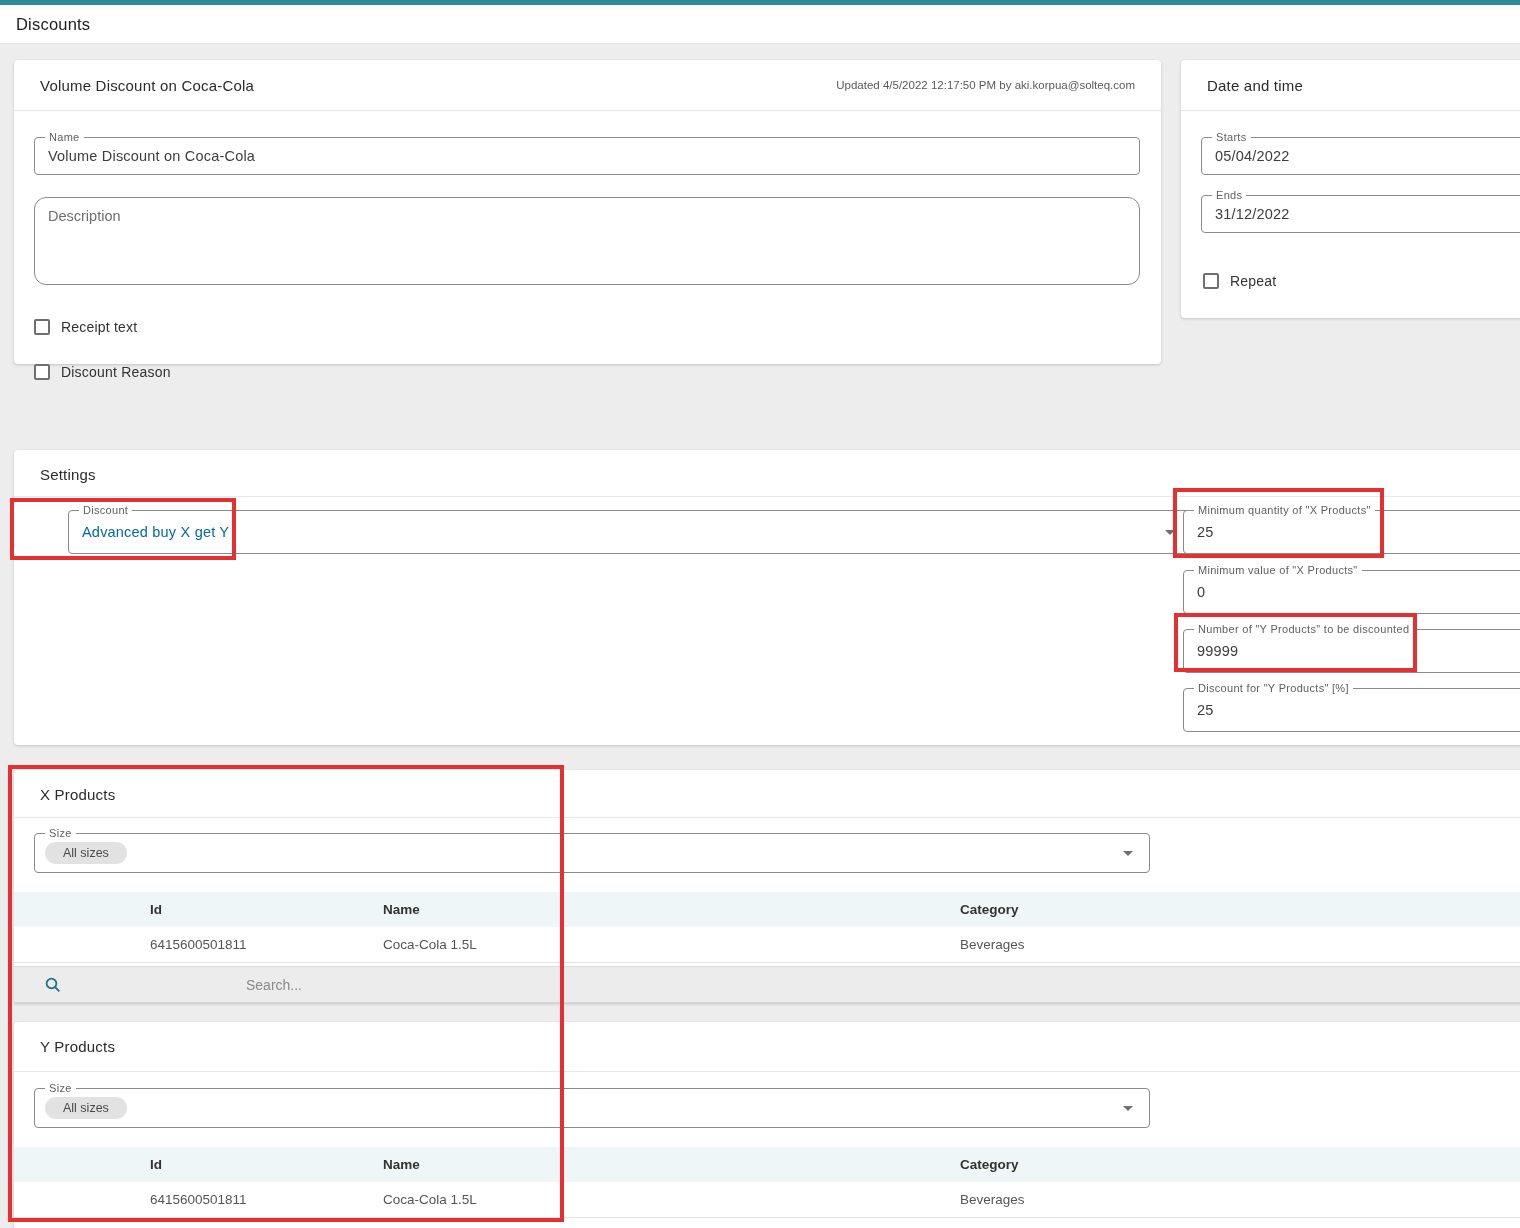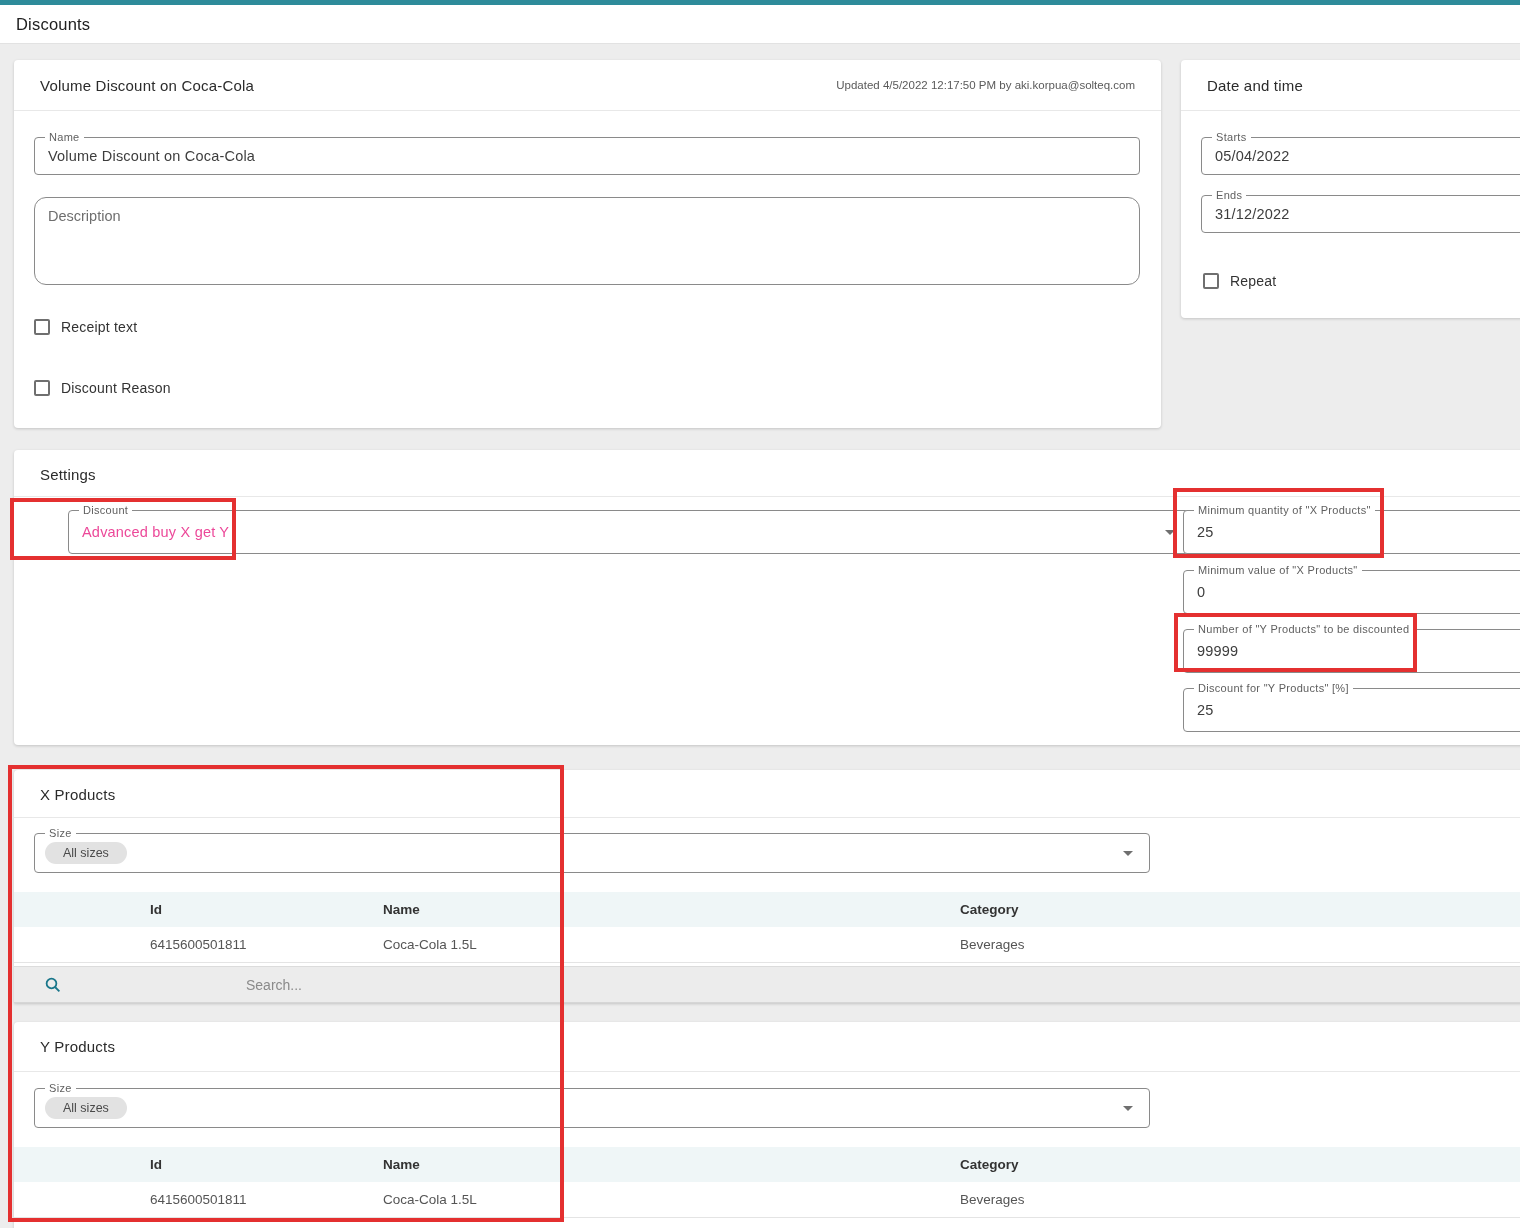--- a/index.html
+++ b/index.html
@@ -32,21 +32,21 @@
   .updated-text { font-size:11.5px; color:#5a5a5a; }
 
   .field {
     position:absolute; border:1px solid #8a8a8a; border-radius:4px;
     background:#fff; display:flex; align-items:center; padding:0 13px;
   }
   .field-label {
     position:absolute; top:-7px; left:10px; background:#fff;
     padding:0 4px; font-size:11px; color:#5f5f5f; white-space:nowrap; letter-spacing:.3px;
   }
-  .field-value { font-size:14.5px; color:#ec4899; letter-spacing:.2px; }
+  .field-value { font-size:14.5px; color:#0369a1; letter-spacing:.2px; }
   .field input {
     border:none; outline:none; width:100%; font-family:"Liberation Sans", sans-serif;
     font-size:14.5px; color:#3d3d3d; background:transparent; letter-spacing:.2px;
   }
   .caret {
     position:absolute; right:16px; top:50%; margin-top:-2px;
     width:0; height:0; border-left:5px solid transparent; border-right:5px solid transparent;
     border-top:5px solid #6f6f6f;
   }
   textarea.desc {
@@ -100,38 +100,38 @@
   }
 </style>
 </head>
 <body>
 
 <div class="accent-bar"></div>
 <div class="app-header">
   <span class="app-title">Discounts</span>
 </div>
 
-<div class="card" style="left:14px; top:60px; width:1147px; height:368px;">
+<div class="card" style="left:14px; top:60px; width:1147px; height:304px;">
   <div class="card-head">
     <span class="card-title">Volume Discount on Coca-Cola</span>
     <span class="updated-text">Updated 4/5/2022 12:17:50 PM by aki.korpua@solteq.com</span>
   </div>
 
   <div class="field" style="left:20px; top:77px; width:1106px; height:38px;">
     <span class="field-label">Name</span>
     <input value="Volume Discount on Coca-Cola" style="">
   </div>
 
   <textarea class="desc" style="left: 20px; top: 137px; width: 1106px; height: 88px;" placeholder="Description"></textarea>
 
   <div class="checkbox-row" style="left:20px; top:259px;">
     <span class="checkbox"></span>
     <span class="checkbox-label">Receipt text</span>
   </div>
-  <div class="checkbox-row" style="left:20px; top:320px;text-align:center;">
+  <div class="checkbox-row" style="left:20px; top:304px;text-align:center;">
     <span class="checkbox"></span>
     <span class="checkbox-label">Discount Reason</span>
   </div>
 </div>
 
 <div class="card" style="left:1181px; top:60px; width:359px; height:258px;">
   <div class="card-head">
     <span class="card-title">Date and time</span>
   </div>
 

